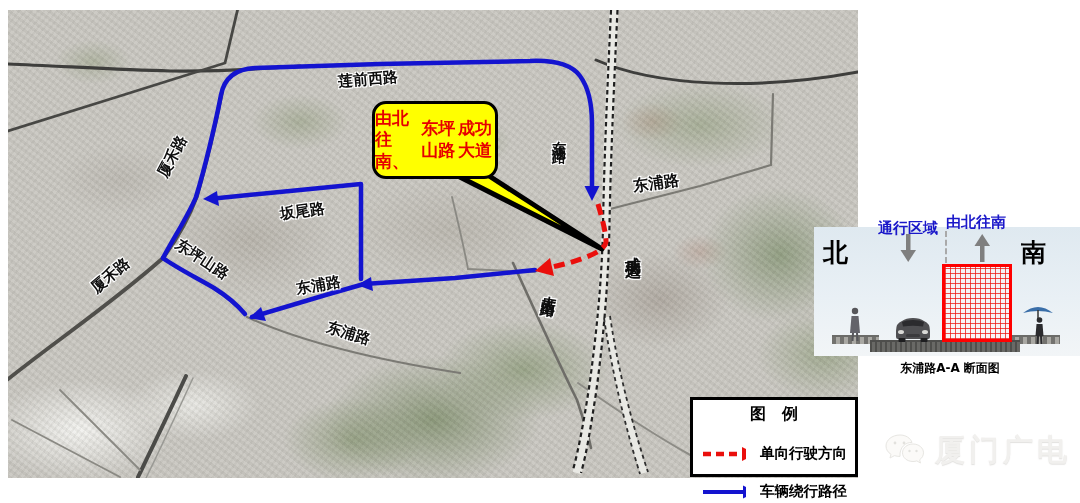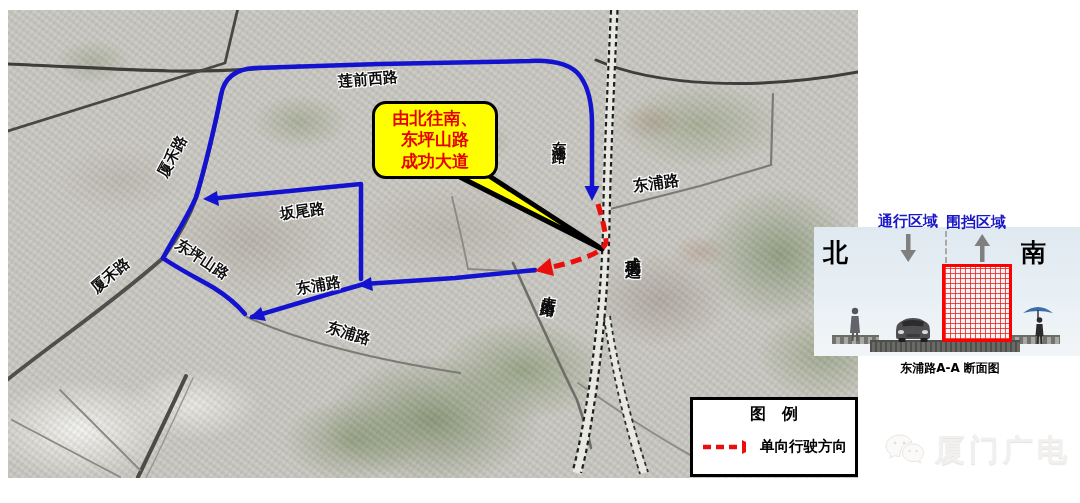--- a/index.html
+++ b/index.html
@@ -29,21 +29,21 @@
       radial-gradient(ellipse 90px 50px at 112px 170px, rgba(180,176,168,.55), transparent 70%);
   }
   svg.overlay{position:absolute;left:0;top:0;z-index:2;}
   
   .rlabel{position:absolute;z-index:3;font-weight:bold;color:#0e0e0e;font-size:15px;white-space:nowrap;
     text-shadow:-1px -1px 0 #fff,1px -1px 0 #fff,-1px 1px 0 #fff,1px 1px 0 #fff,0 0 3px #fff;}
   .vlabel{writing-mode:vertical-rl;text-orientation:upright;}
   
   #callout{position:absolute;left:372px;top:101px;width:120px;height:72px;z-index:4;
     background:#ffff00;border:3px solid #000;border-radius:14px;
-    display:flex;flex-direction:column;justify-content:center;align-items:center;
+    display:flex;flex-direction:row;justify-content:center;align-items:center;
     color:#e60000;font-weight:900;font-size:17px;line-height:1.27;}
   
   #xsec{position:absolute;left:814px;top:227px;width:266px;height:129px;z-index:5;
     background:linear-gradient(180deg,#dfe9f0 0%,#e9f0f5 55%,#f2f5f7 100%);}
   .zone-label{position:absolute;z-index:6;font-weight:bold;font-size:15px;color:#1a17c9;white-space:nowrap;}
   .ns{position:absolute;top:9px;font-weight:900;font-size:25px;color:#000;}
   #mesh{position:absolute;left:128px;top:37px;width:70px;height:78px;border:3.5px solid #ff0000;box-sizing:border-box;
     background-color:rgba(255,246,244,.55);
     background-image:repeating-linear-gradient(0deg, rgba(235,20,15,.75) 0 1px, transparent 1px 5px),
                      repeating-linear-gradient(90deg, rgba(235,20,15,.75) 0 1px, transparent 1px 5px);}
@@ -51,21 +51,21 @@
     background-image:repeating-linear-gradient(90deg, rgba(60,60,58,.5) 0 4px, transparent 4px 8px);}
   #roadbed{position:absolute;left:56px;top:113px;width:150px;height:12px;background:#696966;border-top:2px solid #4e4e4c;box-sizing:border-box;
     background-image:repeating-linear-gradient(90deg, rgba(0,0,0,.25) 0 2px, transparent 2px 5px);}
   .dash-divider{position:absolute;left:131px;top:4px;height:32px;border-left:2px dashed #a9a9a9;}
   #xsec-caption{position:absolute;left:860px;top:360px;width:180px;z-index:5;text-align:center;
     font-weight:bold;font-size:12px;color:#000;white-space:nowrap;}
   
   #legend{position:absolute;left:690px;top:397px;width:168px;height:80px;z-index:5;background:#fff;
     border:3.5px solid #000;box-sizing:border-box;padding:4px 8px 11px 8px;}
   #legend .title{text-align:center;font-weight:bold;font-size:16px;color:#000;}
-  .leg-row{display:flex;align-items:center;gap:14px;margin-top:12px;}
+  .leg-row{display:flex;align-items:center;gap:14px;margin-top:19px;}
   .leg-row .lab{font-weight:bold;font-size:14.5px;color:#000;white-space:nowrap;}
   
   #footer-caption{position:absolute;left:300px;top:478px;width:350px;z-index:6;text-align:center;
     font-weight:bold;font-size:16.5px;color:#111;white-space:nowrap;}
   #watermark{position:absolute;left:884px;top:430px;z-index:6;display:flex;align-items:center;gap:9px;
     color:#f1f0ee;font-weight:bold;font-size:30px;letter-spacing:4px;
     text-shadow:0 1px 1px rgba(190,188,184,.45);}
 </style>
 </head>
 <body>
@@ -141,22 +141,22 @@
   <div class="rlabel" style="left:633px;top:173px;font-size:15.5px;transform:rotate(-8deg);">东浦路</div>
   <div class="rlabel vlabel" style="left:622px;top:244px;font-size:16px;letter-spacing:2px;">成功大道</div>
   <div class="rlabel vlabel" style="left:541px;top:284px;letter-spacing:2px;transform:rotate(9deg);">大厝山路</div>
 
   <div id="callout">
     <span>由北往南、</span>
     <span>东坪山路</span>
     <span>成功大道</span>
   </div>
 
-  <div class="zone-label" style="left:878px;top:212px;">通行区域</div>
-  <div class="zone-label" style="left:946px;top:213px;">围挡区域</div>
+  <div class="zone-label" style="left:878px;top:219px;">通行区域</div>
+  <div class="zone-label" style="left:946px;top:213px;">由北往南</div>
 
   <div id="xsec">
     <div class="ns" style="left:9px;">北</div>
     <div class="ns" style="left:207px;">南</div>
     <svg style="position:absolute;left:86px;top:7px;" width="16" height="30">
       <rect x="6" y="0" width="4.5" height="17" fill="#7f7f7f"></rect>
       <polygon points="0.5,16 16,16 8.2,28" fill="#7f7f7f"></polygon>
     </svg>
     <div class="dash-divider"></div>
     <svg style="position:absolute;left:160px;top:7px;" width="16" height="30">
@@ -195,20 +195,27 @@
 
   <div id="legend">
     <div class="title">图　例</div>
     <div class="leg-row">
       <svg width="58" height="16">
         <line x1="2" y1="8" x2="41" y2="8" stroke="#ea0f0c" stroke-width="4.5" stroke-dasharray="8 5"></line>
         <polygon points="41,1 41,15 55,8" fill="#ea0f0c"></polygon>
       </svg>
       <span class="lab">单向行驶方向</span>
     </div>
+    <div class="leg-row">
+      <svg width="58" height="16">
+        <line x1="2" y1="8" x2="42" y2="8" stroke="#1313cf" stroke-width="3.8"></line>
+        <polygon points="42,1.5 42,14.5 55,8" fill="#1313cf"></polygon>
+      </svg>
+      <span class="lab">车辆绕行路径</span>
+    </div>
   </div>
 
 
   <div id="watermark">
     <svg width="42" height="38">
       <path d="M16,3 C8,3 2,8 2,14 C2,17.5 4,20.5 7,22.3 L6,26 L10.5,23.6 C12.2,24.2 14,24.5 16,24.4 C15.3,15 22,10 28,10.5 C26.5,6 21.8,3 16,3 Z" fill="#fbfaf8" stroke="#e7e6e2" stroke-width="1"></path>
       <circle cx="11" cy="11" r="1.4" fill="#e2e1dd"></circle>
       <circle cx="20" cy="11" r="1.4" fill="#e2e1dd"></circle>
       <path d="M29,12 C23,12 18.5,16 18.5,20.8 C18.5,25.6 23,29.5 29,29.5 C30.3,29.5 31.6,29.3 32.8,28.9 L36.5,31 L35.6,27.8 C38,26.1 39.5,23.6 39.5,20.8 C39.5,16 35,12 29,12 Z" fill="#fbfaf8" stroke="#e7e6e2" stroke-width="1"></path>
       <circle cx="25.5" cy="19" r="1.2" fill="#e2e1dd"></circle>

